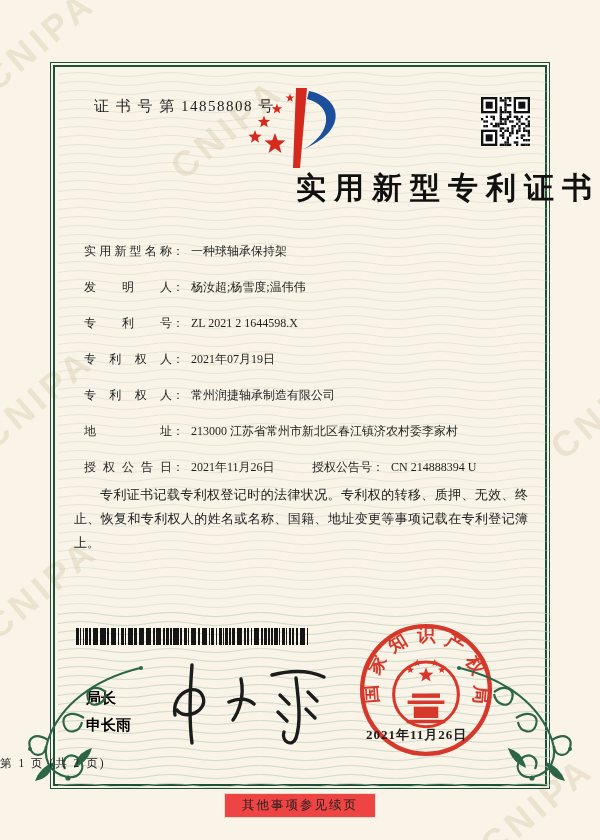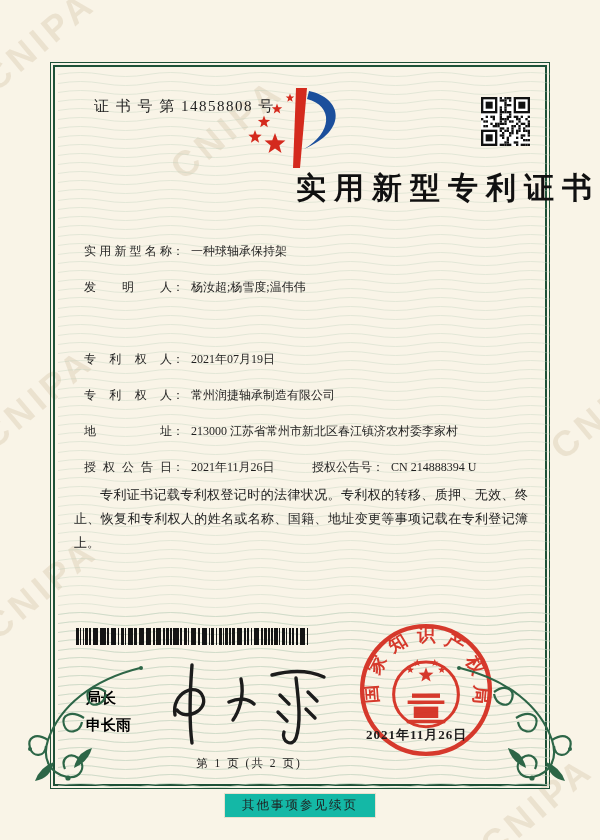--- a/index.html
+++ b/index.html
@@ -63,25 +63,25 @@
     left:86px; top:684px; font-family:"Liberation Sans","DejaVu Sans",sans-serif;
     font-size:15px; font-weight:600; line-height:27px; color:#000000;
   }
   .signature { left:145px; top:652px; width:200px; height:102px; }
 
   .seal { left:356px; top:620px; width:140px; height:140px; opacity:0.92; }
   .seal-date {
     left:366px; top:726px; font-size:13px; font-weight:bold; letter-spacing:1px; color:#1d1d1d;
   }
 
-  .page-footer { left:0; top:756px; width:498px; text-align:center; font-size:11.5px; letter-spacing:2px; }
+  .page-footer { left:0; top:756px; width:498px; font-size:11.5px; letter-spacing:2px; }
 
   .note-box {
     left:50%; top:793px; transform:translateX(-50%);
-    background:#14b8a6; border:1px solid #e7dfcd; padding:3px 17px;
+    background:#ef4444; border:1px solid #e7dfcd; padding:3px 17px;
     font-size:12.5px; letter-spacing:2px; white-space:nowrap;
   }
 
   .ornament { width:130px; height:132px; }
   .orn-left { left:22px; top:660px; }
   .orn-right { left:448px; top:660px; }
 </style>
 </head>
 <body>
 
@@ -252,20 +252,23 @@
     </svg>
 
   <div class="abs title">实用新型专利证书</div>
 
   <div class="abs frow" style="top:243px;">
     <span class="flabel">实用新型名称</span><span class="fcolon">：</span><span class="fvalue">一种球轴承保持架</span>
   </div>
   <div class="abs frow" style="top:279px;">
     <span class="flabel">发明人</span><span class="fcolon">：</span><span class="fvalue">杨汝超;杨雪度;温伟伟</span>
   </div>
+  <div class="abs frow" style="top:315px;">
+    <span class="flabel">专利号</span><span class="fcolon">：</span><span class="fvalue">ZL 2021 2 1644598.X</span>
+  </div>
   <div class="abs frow" style="top:351px;">
     <span class="flabel">专利权人</span><span class="fcolon">：</span><span class="fvalue">2021年07月19日</span>
   </div>
   <div class="abs frow" style="top:387px;">
     <span class="flabel">专利权人</span><span class="fcolon">：</span><span class="fvalue">常州润捷轴承制造有限公司</span>
   </div>
   <div class="abs frow" style="top:423px;">
     <span class="flabel">地址</span><span class="fcolon">：</span><span class="fvalue">213000 江苏省常州市新北区春江镇济农村委李家村</span>
   </div>
   <div class="abs frow" style="top:459px;">

